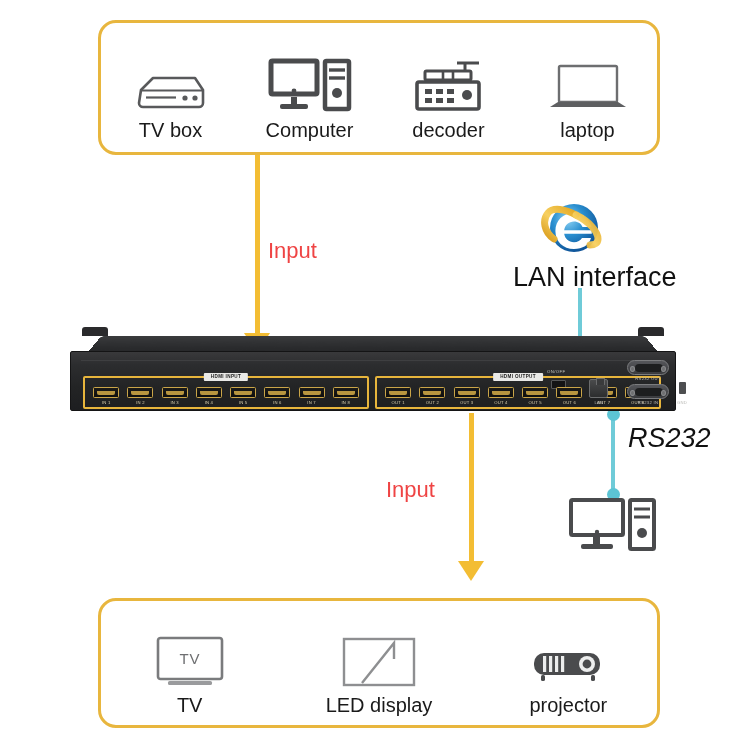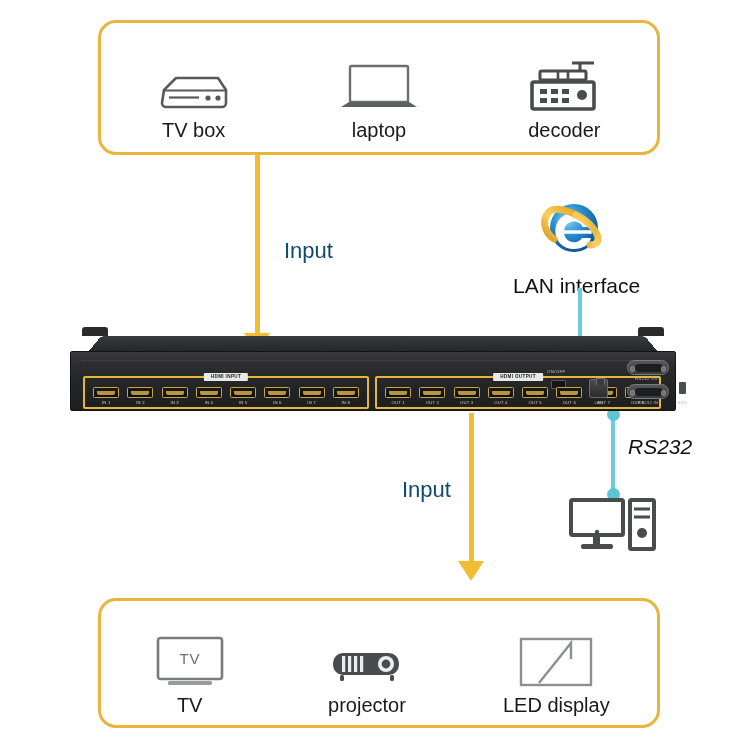--- a/index.html
+++ b/index.html
@@ -39,30 +39,30 @@
 
   
   .conn-line { position: absolute; background: #f3bd33; }
   .arrow-down {
     position: absolute; width: 0; height: 0;
     border-left: 13px solid transparent;
     border-right: 13px solid transparent;
     border-top: 20px solid #f3bd33;
   }
   .flow-label {
-    position: absolute; font-size: 22px; color: #0c4a6e; white-space: nowrap; margin-left: 16px;
+    position: absolute; font-size: 22px; color: #ef4444; white-space: nowrap;
   }
 
   .teal-line { position: absolute; background: #6fcbd8; }
   .teal-dot {
     position: absolute; width: 13px; height: 13px; border-radius: 50%;
     background: #5cc4d4;
   }
   .side-label {
-    position: absolute; font-size: 21px; color: #111; white-space: nowrap; margin-top: 12px;
+    position: absolute; font-size: 27px; color: #111; white-space: nowrap;
   }
 
   
   #matrix {
     position: absolute; left: 62px; top: 325px; width: 622px; height: 92px;
   }
   .rack-ear {
     position: absolute; top: 2px; width: 26px; height: 9px;
     background: #2a2a2c; border-radius: 3px 3px 0 0;
   }
@@ -169,29 +169,34 @@
           <path d="M8 20 L20 8 H62 L70 20 V33 a4 4 0 0 1-4 4 H10 a4 4 0 0 1-4-4 Z" fill="#fff" stroke="#58595b" stroke-width="2.6" stroke-linejoin="round"></path>
           <line x1="7" y1="20.5" x2="70" y2="20.5" stroke="#58595b" stroke-width="2.2"></line>
           <line x1="13" y1="27.5" x2="43" y2="27.5" stroke="#58595b" stroke-width="2.2"></line>
           <circle cx="52" cy="28" r="2.6" fill="#58595b"></circle>
           <circle cx="62" cy="28" r="2.6" fill="#58595b"></circle>
         </svg>
       </div>
       <span class="device-label">TV box</span>
     </div>
 
-
-    <div class="device-cell">
-      <div class="device-icon">
-        <svg width="84" height="52" viewBox="0 0 84 52">
-          <rect x="13" y="4" width="58" height="36" rx="1.5" fill="#fff" stroke="#6d6e70" stroke-width="2.4"></rect>
-          <path d="M4 45 H80 L72 40 H12 Z" fill="#5e5f61"></path>
-        </svg>
-      </div>
-      <span class="device-label">laptop</span>
+    <div class="device-cell">
+      <div class="device-icon">
+        <svg width="84" height="56" viewBox="0 0 84 56">
+          <rect x="3" y="3" width="46" height="33" rx="1.5" fill="#fff" stroke="#4a4b4d" stroke-width="5"></rect>
+          <rect x="23" y="39" width="6" height="7" fill="#4a4b4d"></rect>
+          <rect x="12" y="46" width="28" height="5" rx="2" fill="#4a4b4d"></rect>
+          <circle cx="26" cy="33" r="2.4" fill="#4a4b4d"></circle>
+          <rect x="57" y="3" width="24" height="48" rx="1.5" fill="#fff" stroke="#4a4b4d" stroke-width="4.5"></rect>
+          <line x1="61" y1="12" x2="77" y2="12" stroke="#4a4b4d" stroke-width="3.4"></line>
+          <line x1="61" y1="20" x2="77" y2="20" stroke="#4a4b4d" stroke-width="3.4"></line>
+          <circle cx="69" cy="35" r="5" fill="#4a4b4d"></circle>
+        </svg>
+      </div>
+      <span class="device-label">Computer</span>
     </div>
 
     <div class="device-cell">
       <div class="device-icon">
         <svg width="80" height="56" viewBox="0 0 80 56">
           <rect x="8" y="24" width="62" height="27" rx="2" fill="#fff" stroke="#4a4b4d" stroke-width="3.6"></rect>
           <rect x="16" y="13" width="46" height="9" rx="1.5" fill="#fff" stroke="#4a4b4d" stroke-width="3"></rect>
           <line x1="34" y1="13" x2="34" y2="22" stroke="#4a4b4d" stroke-width="2.6"></line>
           <line x1="44" y1="13" x2="44" y2="22" stroke="#4a4b4d" stroke-width="2.6"></line>
           <line x1="56" y1="4" x2="56" y2="13" stroke="#4a4b4d" stroke-width="3"></line>
@@ -199,20 +204,30 @@
           <rect x="16" y="31" width="7" height="5" fill="#4a4b4d"></rect>
           <rect x="27" y="31" width="7" height="5" fill="#4a4b4d"></rect>
           <rect x="38" y="31" width="7" height="5" fill="#4a4b4d"></rect>
           <rect x="16" y="40" width="7" height="5" fill="#4a4b4d"></rect>
           <rect x="27" y="40" width="7" height="5" fill="#4a4b4d"></rect>
           <rect x="38" y="40" width="7" height="5" fill="#4a4b4d"></rect>
           <circle cx="58" cy="37" r="5" fill="#4a4b4d"></circle>
         </svg>
       </div>
       <span class="device-label">decoder</span>
+    </div>
+
+    <div class="device-cell">
+      <div class="device-icon">
+        <svg width="84" height="52" viewBox="0 0 84 52">
+          <rect x="13" y="4" width="58" height="36" rx="1.5" fill="#fff" stroke="#6d6e70" stroke-width="2.4"></rect>
+          <path d="M4 45 H80 L72 40 H12 Z" fill="#5e5f61"></path>
+        </svg>
+      </div>
+      <span class="device-label">laptop</span>
     </div>
   </div>
 
   <div class="conn-line" style="left:255px; top:155px; width:5px; height:180px;"></div>
   <div class="arrow-down" style="left:244px; top:333px;"></div>
   <div class="flow-label" style="left:268px; top:238px;">Input</div>
 
   <div id="ie-logo">
     <svg width="68" height="68" viewBox="0 0 68 68">
       <defs>
@@ -372,41 +387,41 @@
         <svg width="72" height="54" viewBox="0 0 72 54">
           <rect x="4" y="3" width="64" height="41" rx="2.5" fill="#fff" stroke="#7a7b7d" stroke-width="2.6"></rect>
           <text x="36" y="29" font-family="Liberation Sans, sans-serif" font-size="15" fill="#6e6f71" text-anchor="middle" letter-spacing="1">TV</text>
           <rect x="14" y="46" width="44" height="4" rx="1.6" fill="#9a9b9d"></rect>
         </svg>
       </div>
       <span class="device-label">TV</span>
     </div>
 
 
+    <div class="device-cell" style="min-width:120px;">
+      <div class="device-icon">
+        <svg width="78" height="54" viewBox="0 0 78 54">
+          <rect x="4" y="4" width="70" height="46" fill="#fff" stroke="#8e8f91" stroke-width="2.4"></rect>
+          <path d="M22 48 L54 8 L54 24" fill="none" stroke="#8e8f91" stroke-width="2.4"></path>
+        </svg>
+      </div>
+      <span class="device-label">LED display</span>
+    </div>
+
     <div class="device-cell">
       <div class="device-icon">
         <svg width="78" height="44" viewBox="0 0 78 44">
           <rect x="5" y="8" width="66" height="22" rx="10" fill="#4a4b4d"></rect>
           <circle cx="58" cy="19" r="8" fill="#eceded"></circle>
           <circle cx="58" cy="19" r="4.4" fill="#4a4b4d"></circle>
           <rect x="14" y="11" width="3.2" height="16" fill="#eceded"></rect>
           <rect x="20" y="11" width="3.2" height="16" fill="#eceded"></rect>
           <rect x="26" y="11" width="3.2" height="16" fill="#eceded"></rect>
           <rect x="32" y="11" width="3.2" height="16" fill="#eceded"></rect>
           <rect x="12" y="30" width="4" height="6" rx="1.6" fill="#4a4b4d"></rect>
           <rect x="62" y="30" width="4" height="6" rx="1.6" fill="#4a4b4d"></rect>
         </svg>
       </div>
       <span class="device-label">projector</span>
     </div>
-
-    <div class="device-cell" style="min-width:120px;">
-      <div class="device-icon">
-        <svg width="78" height="54" viewBox="0 0 78 54">
-          <rect x="4" y="4" width="70" height="46" fill="#fff" stroke="#8e8f91" stroke-width="2.4"></rect>
-          <path d="M22 48 L54 8 L54 24" fill="none" stroke="#8e8f91" stroke-width="2.4"></path>
-        </svg>
-      </div>
-      <span class="device-label">LED display</span>
-    </div>
   </div>
 
 </div>
 
 </body></html>

